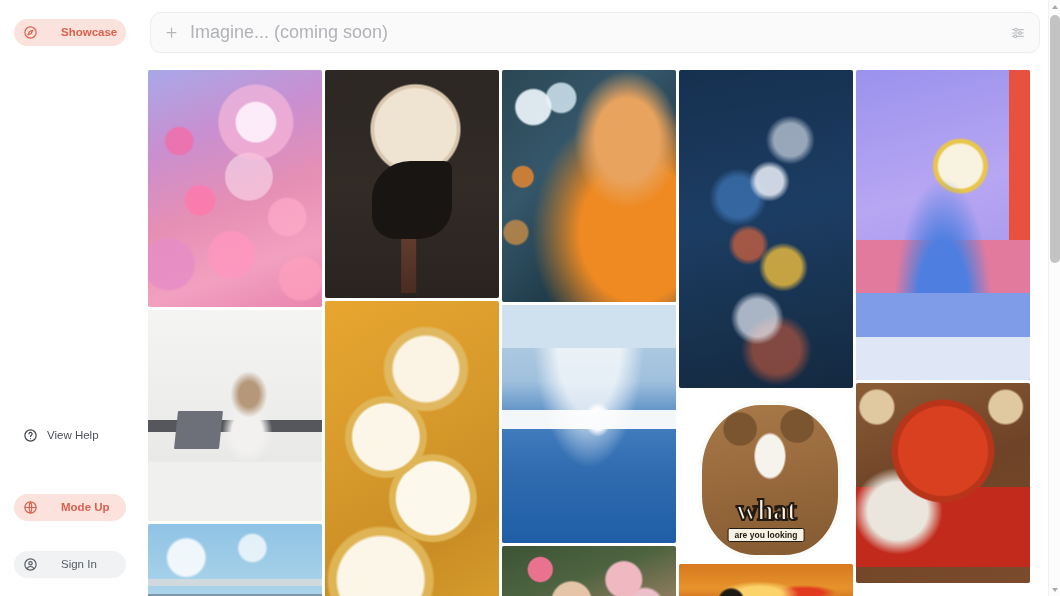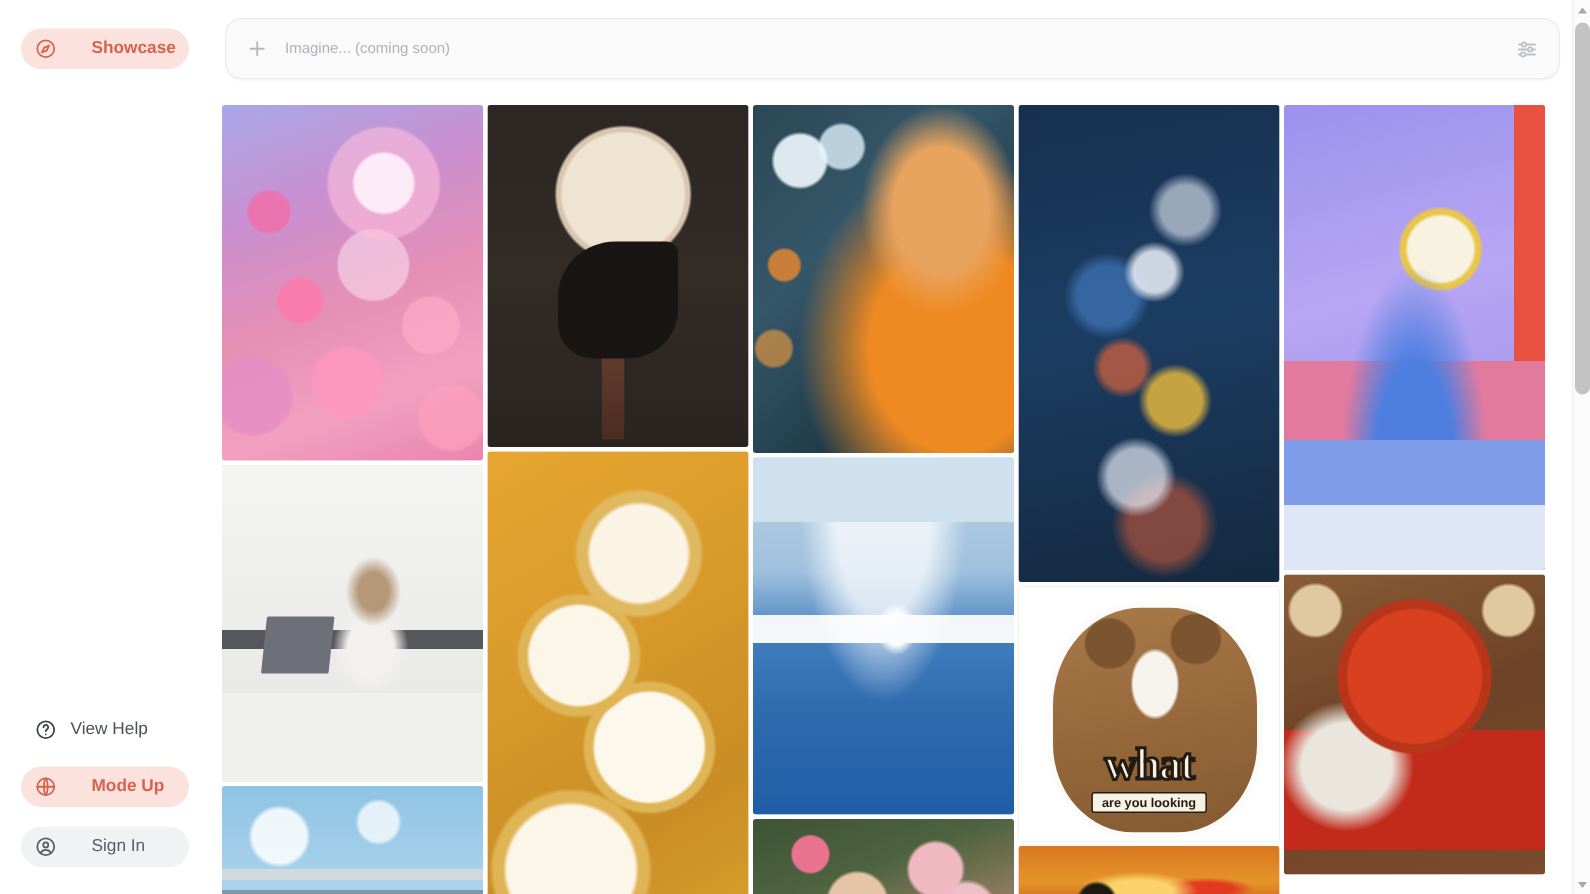--- a/index.html
+++ b/index.html
@@ -23,21 +23,21 @@
   }
   .brand {
     font-size: 14.5px; font-weight: 700; color: #1f2227;
     letter-spacing: -0.2px;
     padding: 22px 0 0 20px;
     line-height: 1;
   }
   .nav-top { margin-top: 19px; padding: 0 14px; }
   .nav-bottom {
     margin-top: auto; padding: 0 14px 18px 14px;
-    display: flex; flex-direction: column; gap: 1px;
+    display: flex; flex-direction: column; gap: 18px;
   }
   .nav-item {
     display: flex; align-items: center; gap: 9px;
     height: 27px; padding: 0 9px;
     border-radius: 14px;
     font-size: 11.5px; color: #4b5058;
     cursor: pointer; user-select: none;
     white-space: nowrap;
   }
   .nav-item .ico { width: 15px; height: 15px; flex: 0 0 15px; display: block; }
@@ -64,21 +64,21 @@
     background: #fafafa; border: 1px solid #ededee;
     display: flex; align-items: center;
     padding: 0 13px 0 13px;
     box-shadow: 0 1px 2px rgba(0,0,0,0.025);
   }
   .searchbar .plus { width: 15px; height: 15px; flex:0 0 15px; }
   .searchbar .plus svg { width:15px; height:15px; display:block; stroke:#b4b6ba; }
   .searchbar .field {
     flex: 1 1 auto; border: none; outline: none; background: transparent;
     font-family: "Liberation Sans", sans-serif;
-    font-size: 10px; color: #24262b;
+    font-size: 18px; color: #24262b;
     padding: 0 0 0 11px;
   }
   .searchbar .field::placeholder { color: #b1b3b8; }
   .searchbar .sliders { width: 16px; height: 16px; flex:0 0 16px; cursor:pointer; }
   .searchbar .sliders svg { width:16px; height:16px; display:block; stroke:#bdbfc3; }
 
   
   .grid-scroll { position: absolute; left:0; right:12px; top:62px; bottom:0; overflow:hidden; }
   .grid {
     display: flex; gap: 3px;

